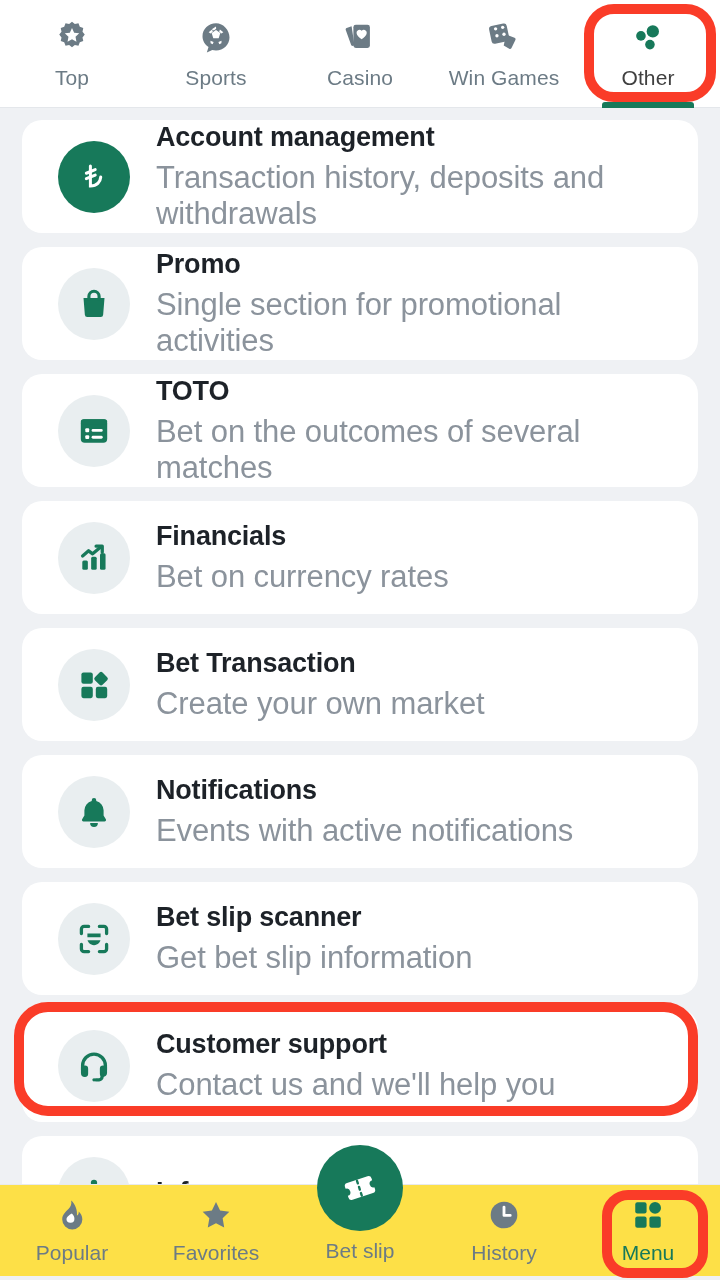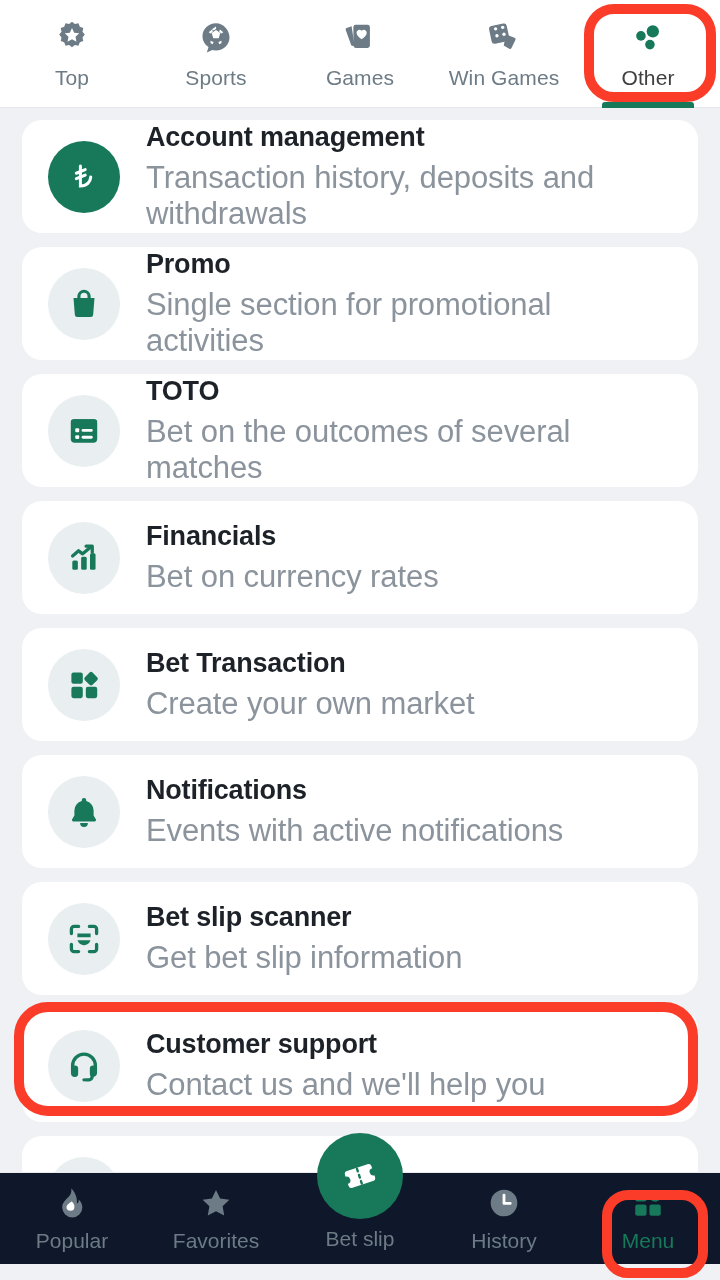--- a/index.html
+++ b/index.html
@@ -67,21 +67,21 @@
     padding: 12px 22px 0 22px;
     overflow: hidden;
   }
   .card {
     background: #ffffff;
     border-radius: 20px;
     height: 113px;
     margin-bottom: 14px;
     display: flex;
     align-items: center;
-    padding: 0 26px;
+    padding: 0 36px;
     gap: 26px;
   }
   .card-icon {
     width: 72px; height: 72px;
     min-width: 72px;
     border-radius: 50%;
     background: #e9eef0;
     display: flex;
     align-items: center;
     justify-content: center;
@@ -96,24 +96,24 @@
   }
   .card-sub {
     font-size: 31px;
     color: #8b939c;
     letter-spacing: -.1px;
   }
 
   
   #bottom-nav {
     position: absolute;
-    bottom: 16px; left: 0;
+    bottom: 4px; left: 0;
     width: 720px;
     height: 92px;
-    background: #0f172a;
+    background: #fde047;
     display: flex;
     align-items: center;
     border-top: 1px solid #e8eaed;
     z-index: 6;
   }
   .bot-tab {
     flex: 1 1 0;
     height: 92px;
     display: flex;
     flex-direction: column;
@@ -193,21 +193,21 @@
   </div>
 
   <div class="top-tab">
     <span class="tt-icon">
       <svg width="36" height="36" viewBox="0 0 24 24" fill="#6c7b85">
         <path d="M6.4 4.1L3.1 5.3c-.5.2-.8.8-.6 1.3l3.6 10c.2.5.8.8 1.3.6l.9-.3-1.9-12.8z"></path>
         <rect x="7.6" y="3.2" width="11" height="15.4" rx="1.6"></rect>
         <path d="M13.1 7.1c1.4-1.3 3.4-.2 3.4 1.5 0 1.7-2 3.1-3.4 4.3-1.4-1.2-3.4-2.6-3.4-4.3 0-1.7 2-2.8 3.4-1.5z" fill="#ffffff"></path>
       </svg>
     </span>
-    <span class="tt-label">Games</span>
+    <span class="tt-label">Casino</span>
   </div>
 
   <div class="top-tab">
     <span class="tt-icon">
       <svg width="36" height="36" viewBox="0 0 24 24" fill="#6c7b85">
         <path d="M13.4 9.6l5.6 2.2c.6.2.9.9.6 1.5l-2.6 5.4c-.3.6-1 .8-1.5.5l-3.7-2.2 1.6-7.4z"></path>
         <rect x="2.8" y="3.1" width="12" height="12" rx="2" transform="rotate(-12 8.8 9.1)"></rect>
         <circle cx="6.4" cy="5.9" r="1.1" fill="#ffffff"></circle>
         <circle cx="11.1" cy="4.9" r="1.1" fill="#ffffff"></circle>
         <circle cx="7.3" cy="10.5" r="1.1" fill="#ffffff"></circle>

